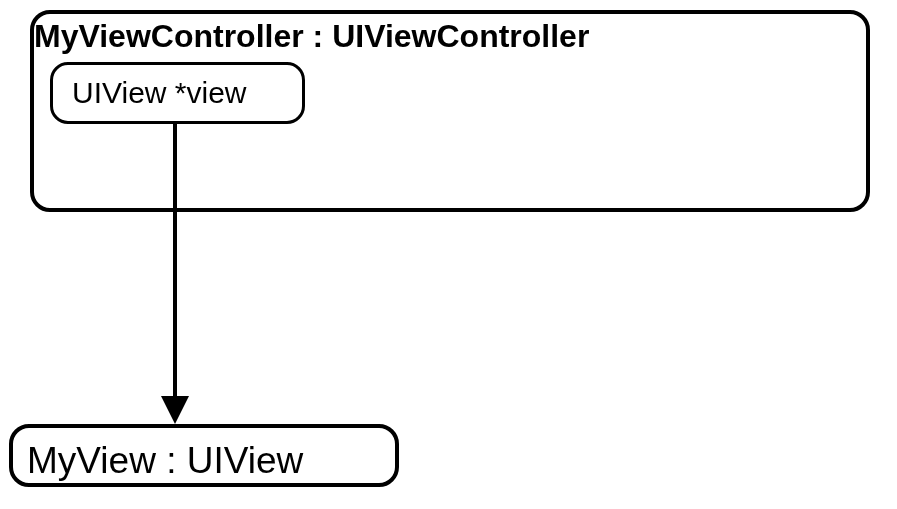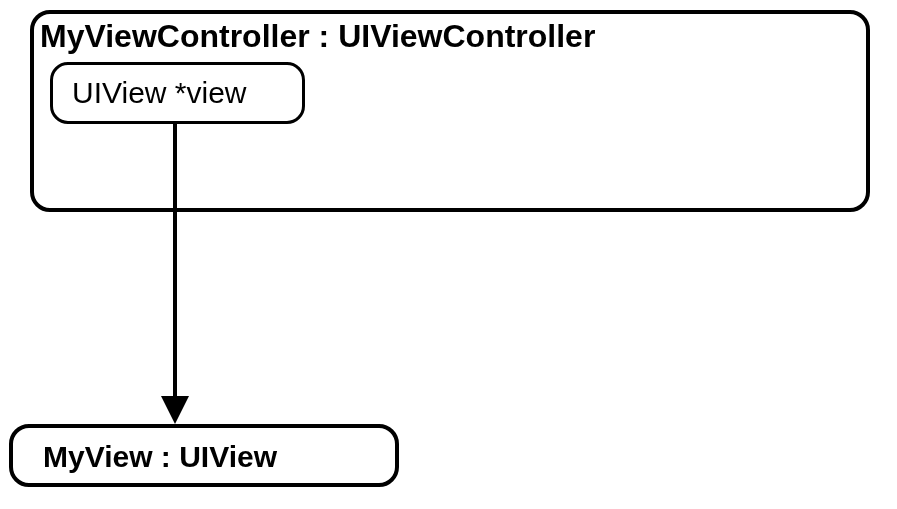--- a/index.html
+++ b/index.html
@@ -32,35 +32,34 @@
     }
     .property-text {
       position: absolute;
       font-size: 30px;
       font-weight: normal;
       color: black;
       text-align: center;
     }
     .target-title {
       position: absolute;
-      font-weight: bold;
-      font-size: 30px;
+      font-weight: normal;
+      font-size: 37px;
       color: black;
-      margin-left: 16px;
     }
     .arrow-container {
       position: absolute;
     }
   </style>
 </head>
 <body>
 
 <div class="outer-box" style="left: 30px; top: 10px; width: 840px; height: 202px;">
 </div>
-<div class="box-title" style="left: 40px; top: 18px;">MyViewController : UIViewController</div>
+<div class="box-title" style="left: 34px; top: 18px;">MyViewController : UIViewController</div>
 
 <div class="inner-box" style="left: 50px; top: 62px; width: 255px; height: 62px;">
 </div>
 <div class="property-text" style="left: 72px; top: 76px;">UIView *view</div>
 
 <svg class="arrow-container" style="left: 155px; top: 124px; width: 40px; height: 302px;">
   <line x1="20" y1="0" x2="20" y2="282" stroke="black" stroke-width="4"></line>
   <polygon points="20,300 6,272 34,272" fill="black"></polygon>
 </svg>
 

